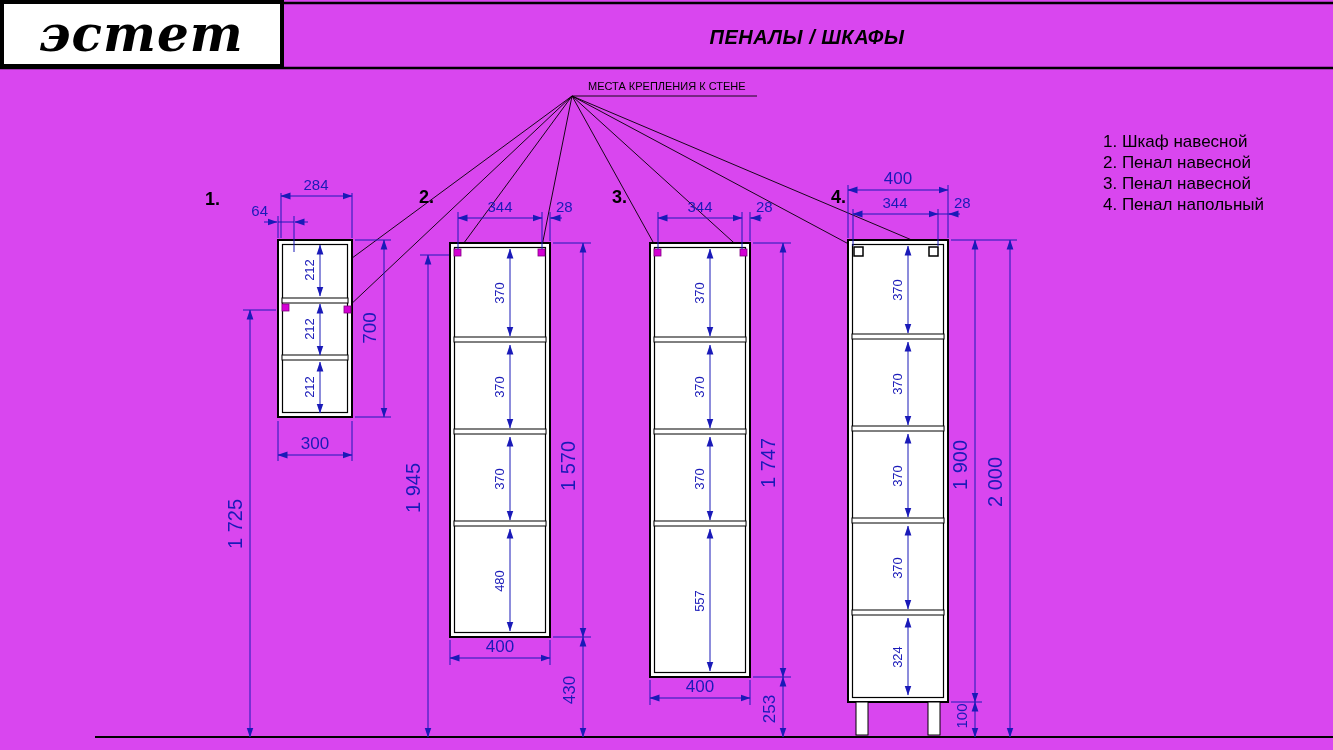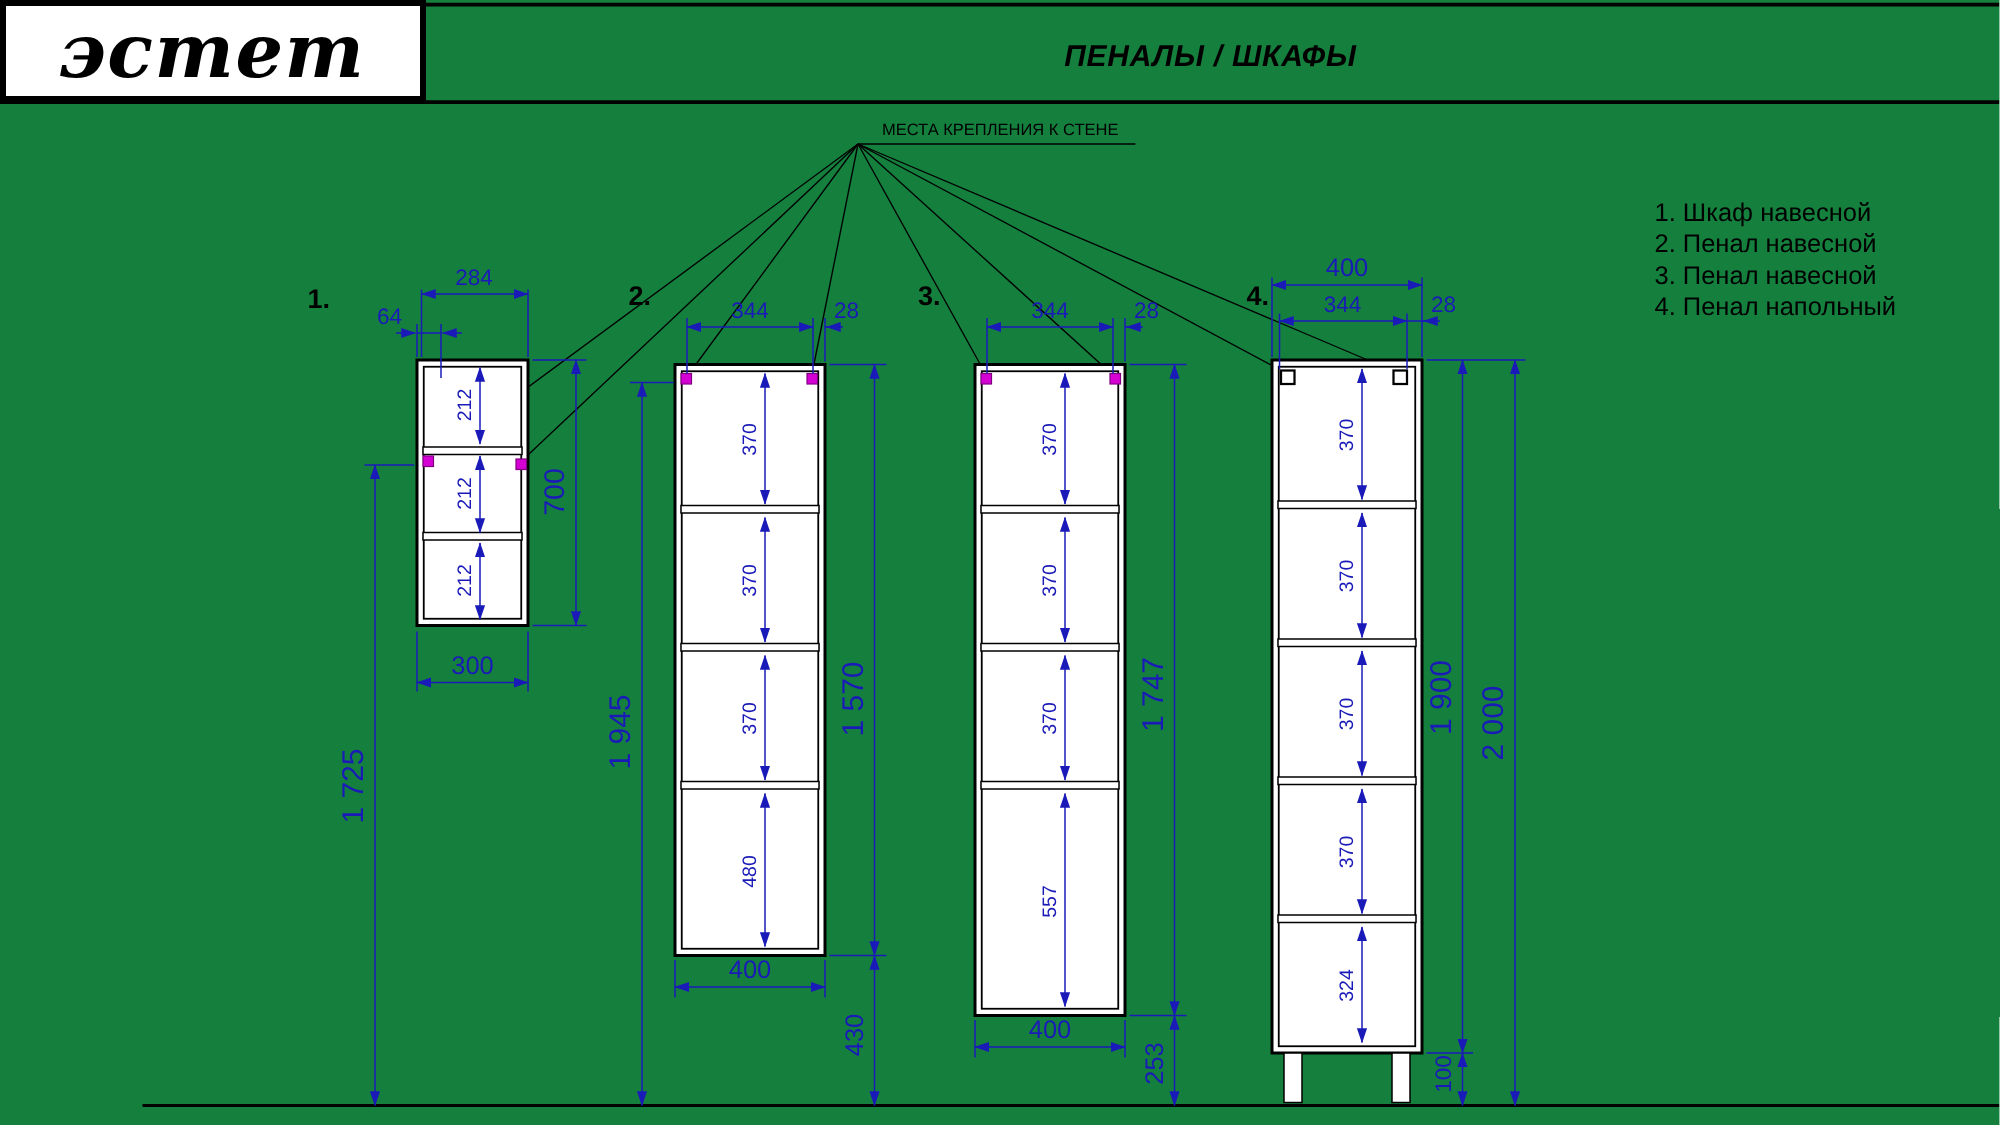--- a/index.html
+++ b/index.html
@@ -1,16 +1,16 @@
 <!DOCTYPE html>
 <html><head>
 <meta charset="utf-8">
 <style>
   html,body{margin:0;padding:0;background:#fff;}
-  .page{width:1333px;height:750px;position:relative;background:#15803d;overflow:hidden;}
+  .page{width:1333px;height:750px;position:relative;background:#d946ef;overflow:hidden;}
   svg{display:block;}
   text{font-family:"Liberation Sans",sans-serif;fill:#1a1ab8;}
   .t13{font-size:13px;} .t15{font-size:15px;} .t17{font-size:17px;} .t19{font-size:19px;} .t20{font-size:20px;}
   .cabnum{font-size:18px;font-weight:bold;fill:#000;}
   .note{font-size:11px;fill:#000;}
   .legend{font-size:17px;fill:#000;}
   .title{font-size:20px;font-weight:bold;font-style:italic;fill:#000;letter-spacing:.5px;}
   .logo{font-family:"DejaVu Serif",serif;font-size:50px;font-weight:bold;font-style:italic;fill:#000;letter-spacing:1px;}
   .dl,.xl{stroke:#1a1ab8;stroke-width:1;fill:none;}
   .out{stroke:#000;stroke-width:2;fill:#fff;}

